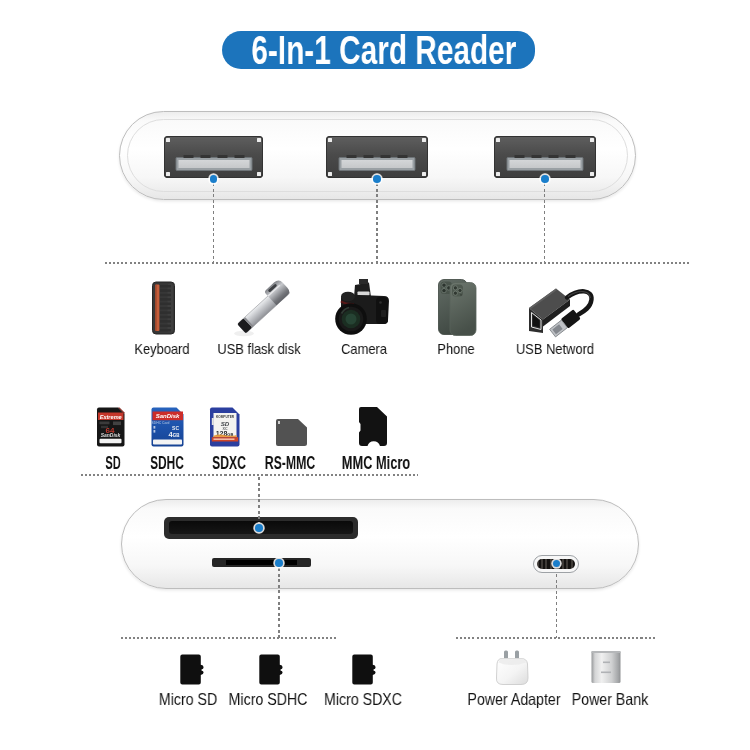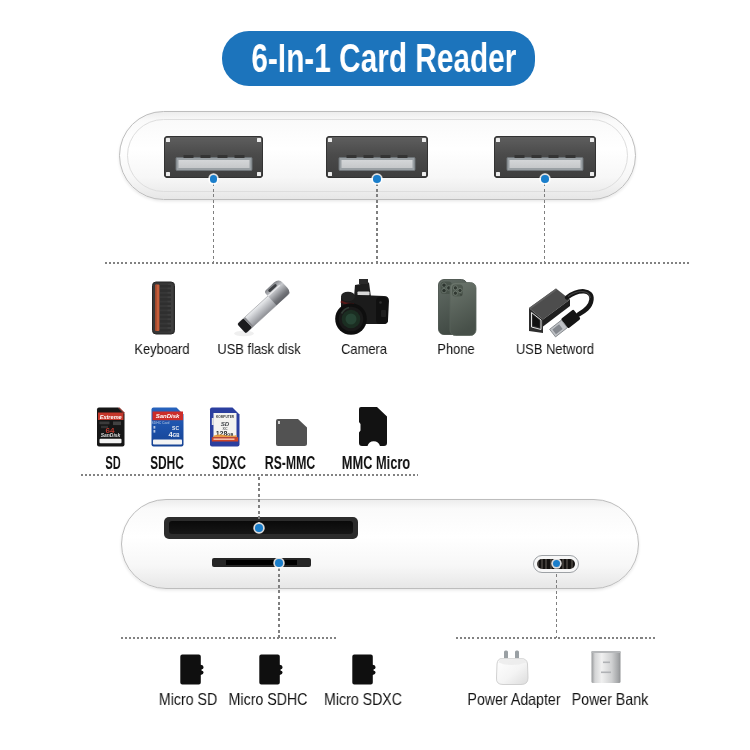--- a/index.html
+++ b/index.html
@@ -1,19 +1,19 @@
 <!DOCTYPE html>
 <html><head>
 <meta charset="utf-8">
 <style>
   html,body{margin:0;padding:0;}
   #page{position:relative;width:750px;height:750px;background:#ffffff;overflow:hidden;
         font-family:"Liberation Sans",sans-serif;}
   .abs{position:absolute;}
-  .badge{position:absolute;left:222px;top:31px;width:313px;height:55px;background:#1c74bc;
+  .badge{position:absolute;left:222px;top:31px;width:313px;height:38px;background:#1c74bc;
          border-radius:27px 25px 25px 27px;display:flex;align-items:center;justify-content:center;}
   .badge span{will-change:transform;color:#ffffff;font-size:40px;font-weight:bold;transform:scaleX(0.745);white-space:nowrap;margin-left:10px;position:relative;top:0px;}
   .dev{position:absolute;border:1px solid #bdbdbd;border-radius:45px;box-sizing:border-box;box-shadow:0 1.5px 3px rgba(0,0,0,0.09);
        background:linear-gradient(180deg,#ededed 0%,#fafafa 10%,#ffffff 42%,#f7f7f7 75%,#e7e7e7 100%);}
   .dev .rim{position:absolute;left:7px;top:7px;right:7px;bottom:7px;border:1px solid #dedede;border-radius:38px;}
   .port{position:absolute;top:135.5px;height:42px;border-radius:4px;background:linear-gradient(180deg,#5f5f5f,#4a4a4a 45%,#3e3e3e);
         box-shadow:inset 0 0 0 1px #333333;}
   .tab{position:absolute;width:4px;height:4px;background:#ededed;border-radius:0.5px;}
   .tongue{position:absolute;left:50%;transform:translateX(-50%);top:21px;width:77px;height:14px;
           background:#9aa0a4;border:1px solid #6e7478;border-radius:1.5px;box-sizing:border-box;}

